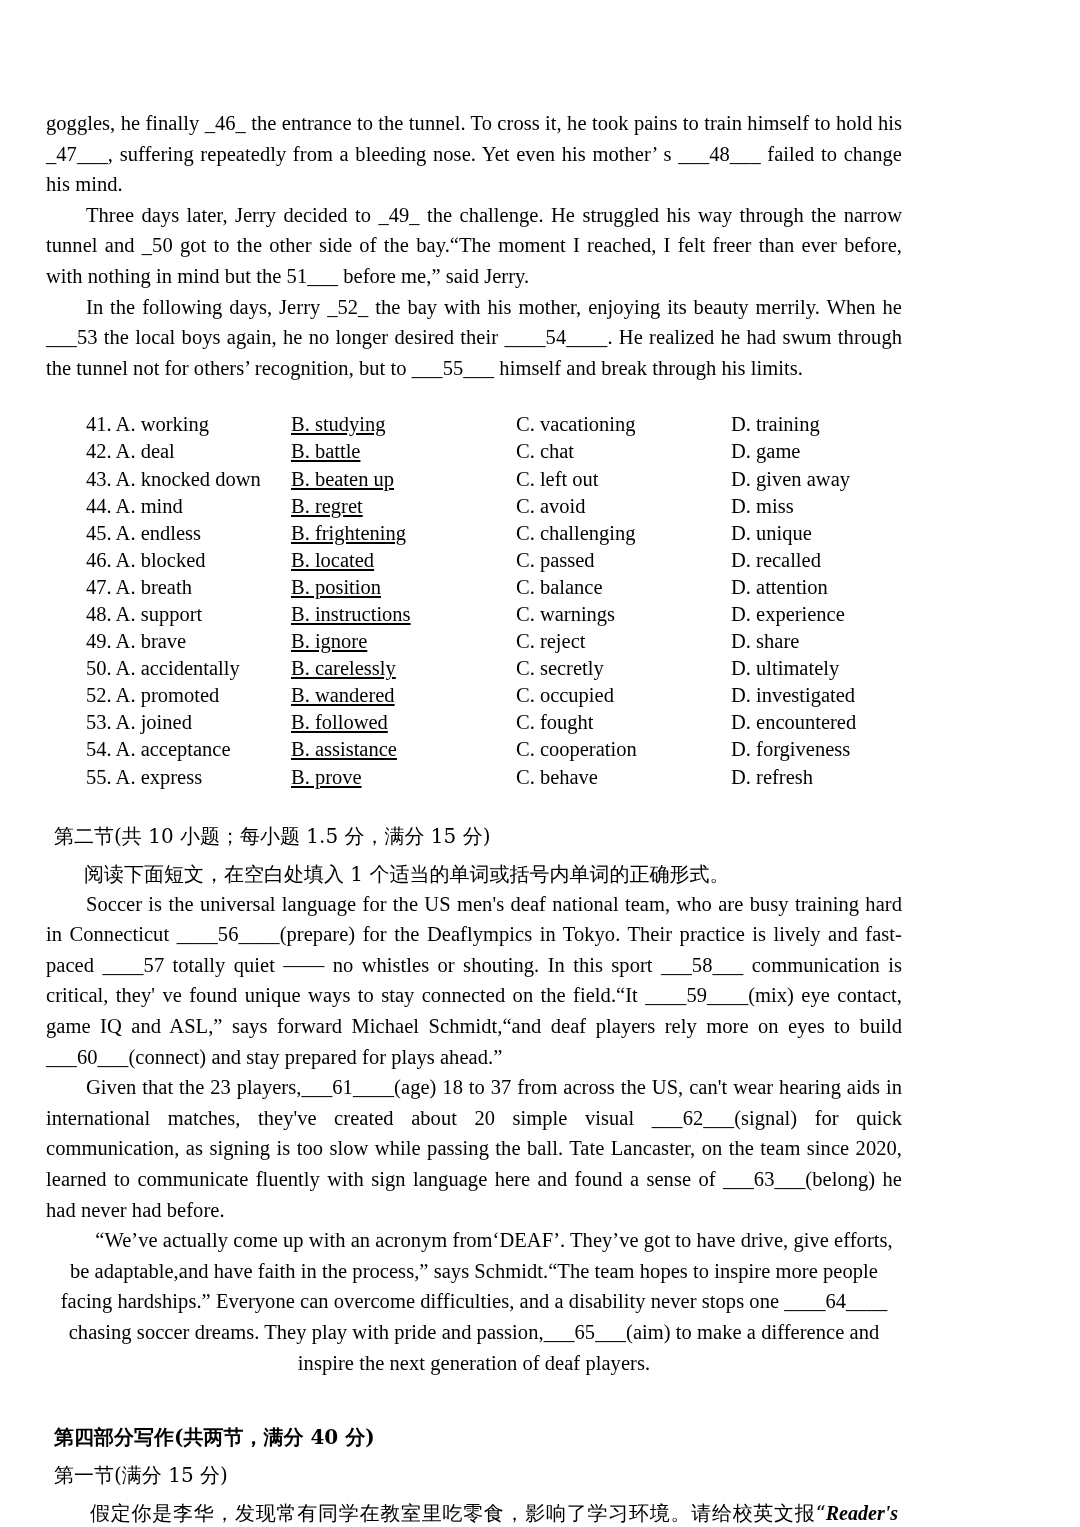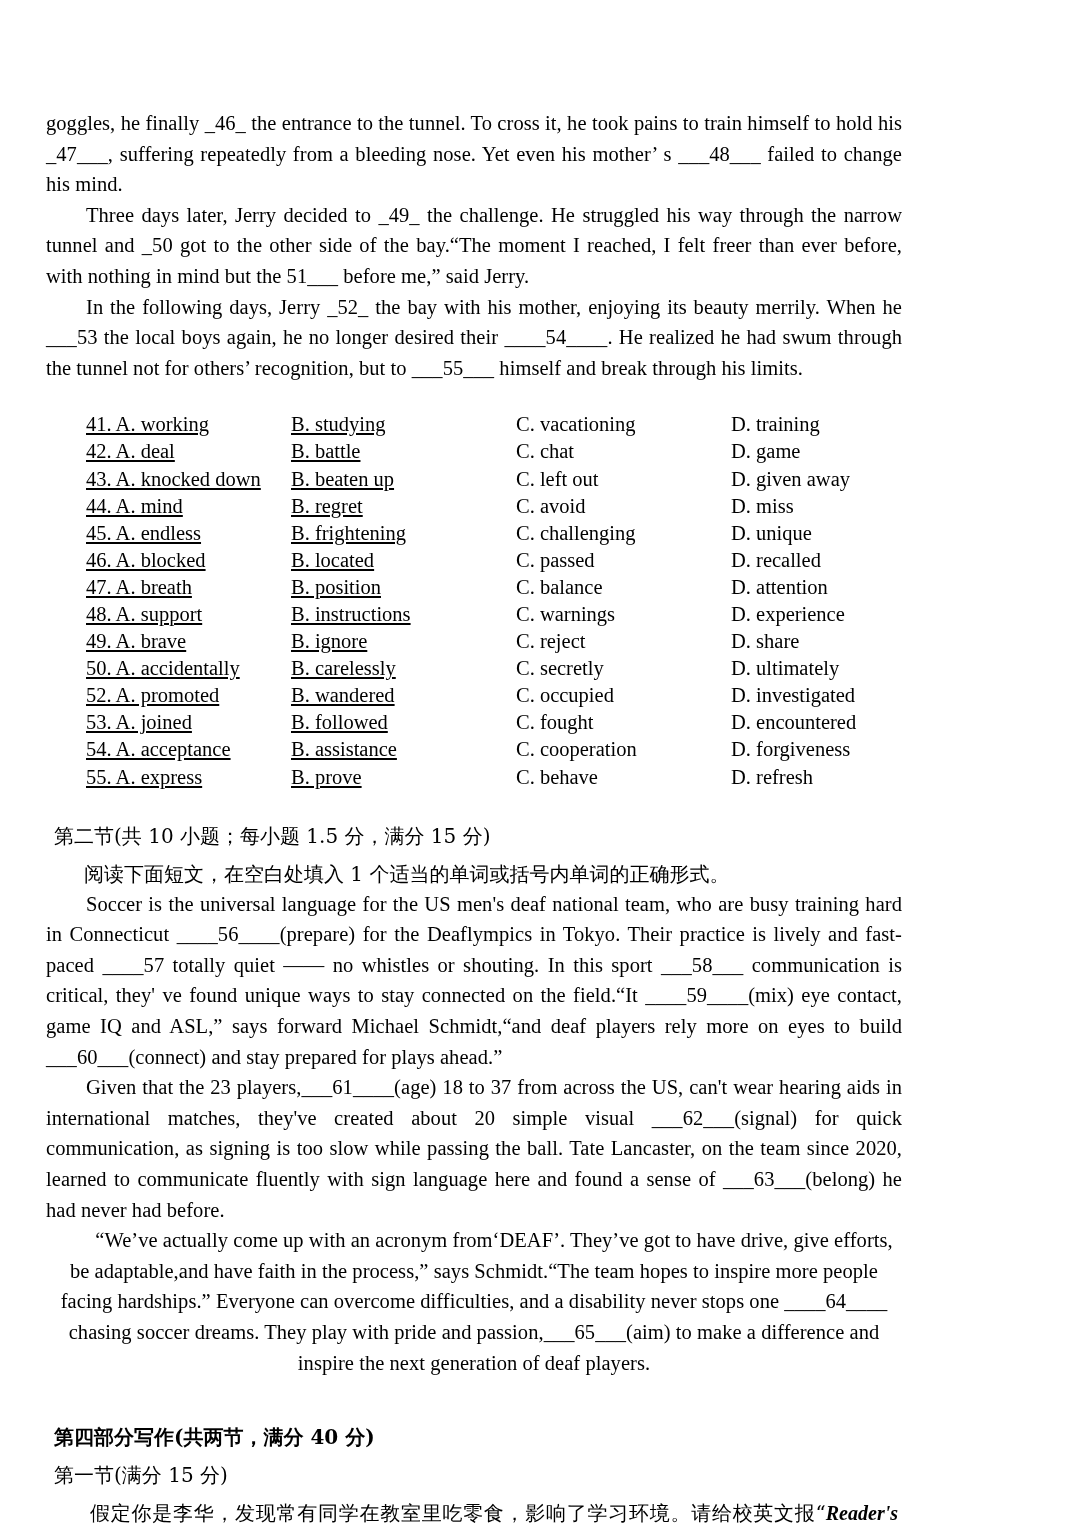--- a/index.html
+++ b/index.html
@@ -38,21 +38,21 @@
   .mc-block {
     margin-top: 28px;
     margin-left: 40px;
     font-size: 20.5px;
     line-height: 27.1px;
   }
   .mc-row {
     display: flex;
     white-space: nowrap;
   }
-  .mc-col-a { width: 205px; flex: 0 0 205px; text-decoration: underline; }
+  .mc-col-a { width: 205px; flex: 0 0 205px; }
   .mc-col-b { width: 225px; flex: 0 0 225px; text-decoration: underline; }
   .mc-col-c { width: 215px; flex: 0 0 215px; }
   .mc-col-d { flex: 0 0 auto; }
   .cjk-serif {
     font-family: "DejaVu Serif", "Liberation Serif", serif;
   }
   .sec-head {
     margin: 8px;
     font-size: 20px;
     line-height: 30px;

